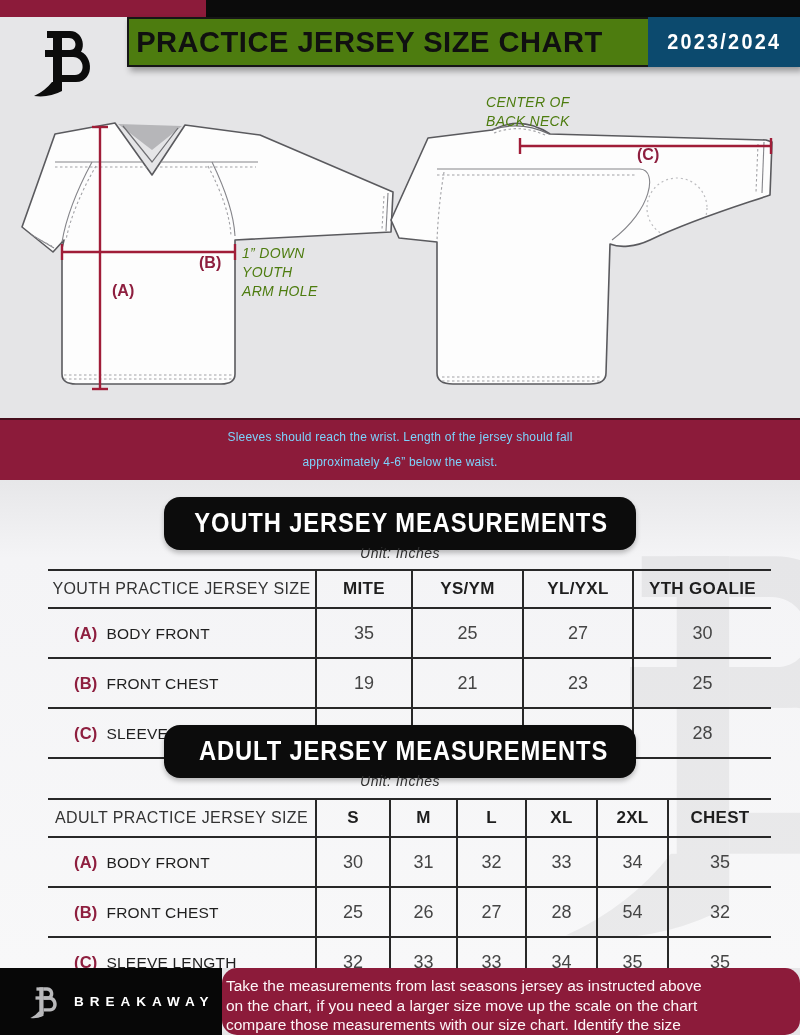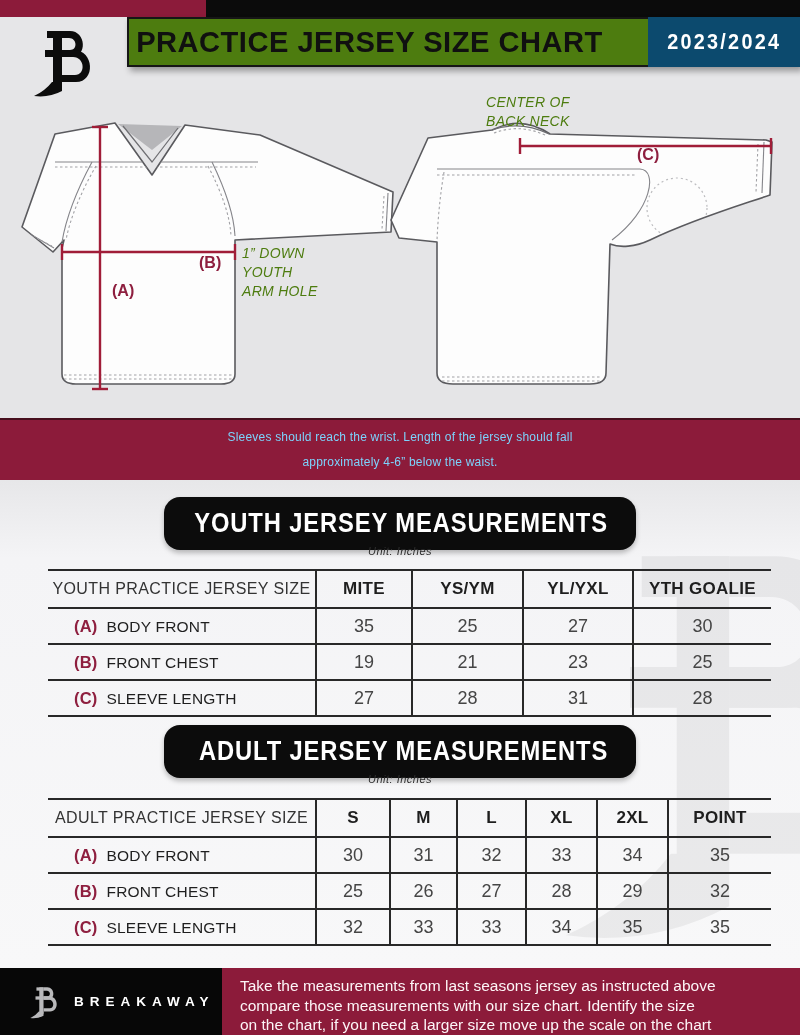--- a/index.html
+++ b/index.html
@@ -36,43 +36,43 @@
   .banner-line{color:#7dd3fc;font-size:12px;line-height:25px;letter-spacing:.2px;text-align:right;}
 
   
   .measure{position:absolute;left:0;top:480px;width:800px;height:488px;overflow:hidden;
            background:linear-gradient(180deg,#e7e7e9 0%,#f4f4f6 16%,#f8f8f9 100%);}
   .watermark{position:absolute;left:525px;top:42px;width:420px;height:430px;color:#000;opacity:.05;}
   .sec-head{position:absolute;left:164px;width:472px;height:53px;background:#0C0C0C;border-radius:16px;
             display:flex;align-items:center;justify-content:flex-end;box-shadow:0 3px 5px rgba(0,0,0,.25);}
   .sec-head span{color:#fff;font-weight:bold;font-size:27px;letter-spacing:1px;transform:scaleX(.88);white-space:nowrap;}
   .youth-head{top:17px}.adult-head{top:245px}
-  .unit{position:absolute;width:100%;text-align:center;font-style:italic;font-size:11px;color:#2E2E2E;letter-spacing:.5px;}
+  .unit{position:absolute;width:100%;text-align:center;font-style:italic;font-size:14px;color:#2E2E2E;letter-spacing:.5px;}
   .youth-unit{top:65px}.adult-unit{top:293px}
 
   table{position:absolute;left:48px;width:723px;border-collapse:collapse;table-layout:fixed;
         border-top:2px solid #282828;}
   .youth-table{top:89px}.adult-table{top:318px}
-  tr{border-bottom:2px solid #282828;height:36px;}
+  tr{border-bottom:2px solid #282828;height:50px;}
   thead tr{height:38px;}
   th+th,td+td{border-left:2px solid #282828;}
   th,td{padding:0;text-align:center;vertical-align:middle;font-family:"Liberation Sans",sans-serif;}
   th.rowhead{font-weight:normal;font-size:16px;color:#333;letter-spacing:.4px;}
   th.size{font-size:17px;font-weight:bold;color:#1E1E1E;letter-spacing:.3px;}
   td.label{text-align:left;padding-left:26px;font-size:15.5px;color:#1F1F1F;letter-spacing:.2px;}
   td.label .mk{color:#8E1F3F;font-weight:bold;font-size:16.5px;margin-right:9px;}
   td.val{font-size:18px;color:#454545;}
 
   
   .footer{position:absolute;left:0;top:968px;width:800px;height:67px;display:flex;}
   .f-brand{width:222px;background:#070707;display:flex;align-items:center;gap:13px;
            padding-left:27px;box-sizing:border-box;}
   .f-logo{width:34px;height:40px;color:#B9B9BB;flex:0 0 auto;}
   .f-name{color:#fff;font-size:13.5px;font-weight:bold;letter-spacing:6px;white-space:nowrap;}
-  .f-note{flex:1;background:#8C1B3A;color:#FDF5F7;padding:8px 8px 0 18px;box-sizing:border-box;}
+  .f-note{flex:1;background:#8C1B3A;color:#FDF5F7;padding:8px 8px 0 4px;box-sizing:border-box;border-radius:15px;}
   .f-line{font-size:15.5px;line-height:19.5px;white-space:nowrap;}
 </style>
 </head>
 <body>
 
 <div class="page">
 
   <svg width="0" height="0" style="position:absolute" aria-hidden="true">
     <symbol id="blogo" viewBox="0 0 72 72">
       <rect x="26" y="5" width="9" height="56" fill="currentColor"></rect>
@@ -261,40 +261,40 @@
           <col style="width:103px">
         </colgroup>
       <thead>
         <tr>
           <th class="rowhead">ADULT PRACTICE JERSEY SIZE</th>
           <th class="size">S</th>
           <th class="size">M</th>
           <th class="size">L</th>
           <th class="size">XL</th>
           <th class="size">2XL</th>
-          <th class="size">POINT</th>
+          <th class="size">CHEST</th>
         </tr>
       </thead>
       <tbody>
         <tr>
           <td class="label"><span class="mk">(A)</span><span>BODY FRONT</span></td>
           <td class="val">30</td>
           <td class="val">31</td>
           <td class="val">32</td>
           <td class="val">33</td>
           <td class="val">34</td>
           <td class="val">35</td>
         </tr>
         <tr>
           <td class="label"><span class="mk">(B)</span><span>FRONT CHEST</span></td>
           <td class="val">25</td>
           <td class="val">26</td>
           <td class="val">27</td>
           <td class="val">28</td>
-          <td class="val">29</td>
+          <td class="val">54</td>
           <td class="val">32</td>
         </tr>
         <tr>
           <td class="label"><span class="mk">(C)</span><span>SLEEVE LENGTH</span></td>
           <td class="val">32</td>
           <td class="val">33</td>
           <td class="val">33</td>
           <td class="val">34</td>
           <td class="val">35</td>
           <td class="val">35</td>
@@ -305,18 +305,18 @@
 
   <div class="footer">
     <div class="f-brand">
       <svg class="f-logo" viewBox="0 0 72 72">
         <use href="#blogo"></use>
       </svg>
       <span class="f-name">BREAKAWAY</span>
     </div>
     <div class="f-note">
       <div class="f-line">Take the measurements from last seasons jersey as instructed above</div>
+      <div class="f-line">on the chart, if you need a larger size move up the scale on the chart</div>
       <div class="f-line">compare those measurements  with our size chart. Identify the size</div>
-      <div class="f-line">on the chart, if you need a larger size move up the scale on the chart</div>
     </div>
   </div>
 
 </div>
 
 </body></html>

